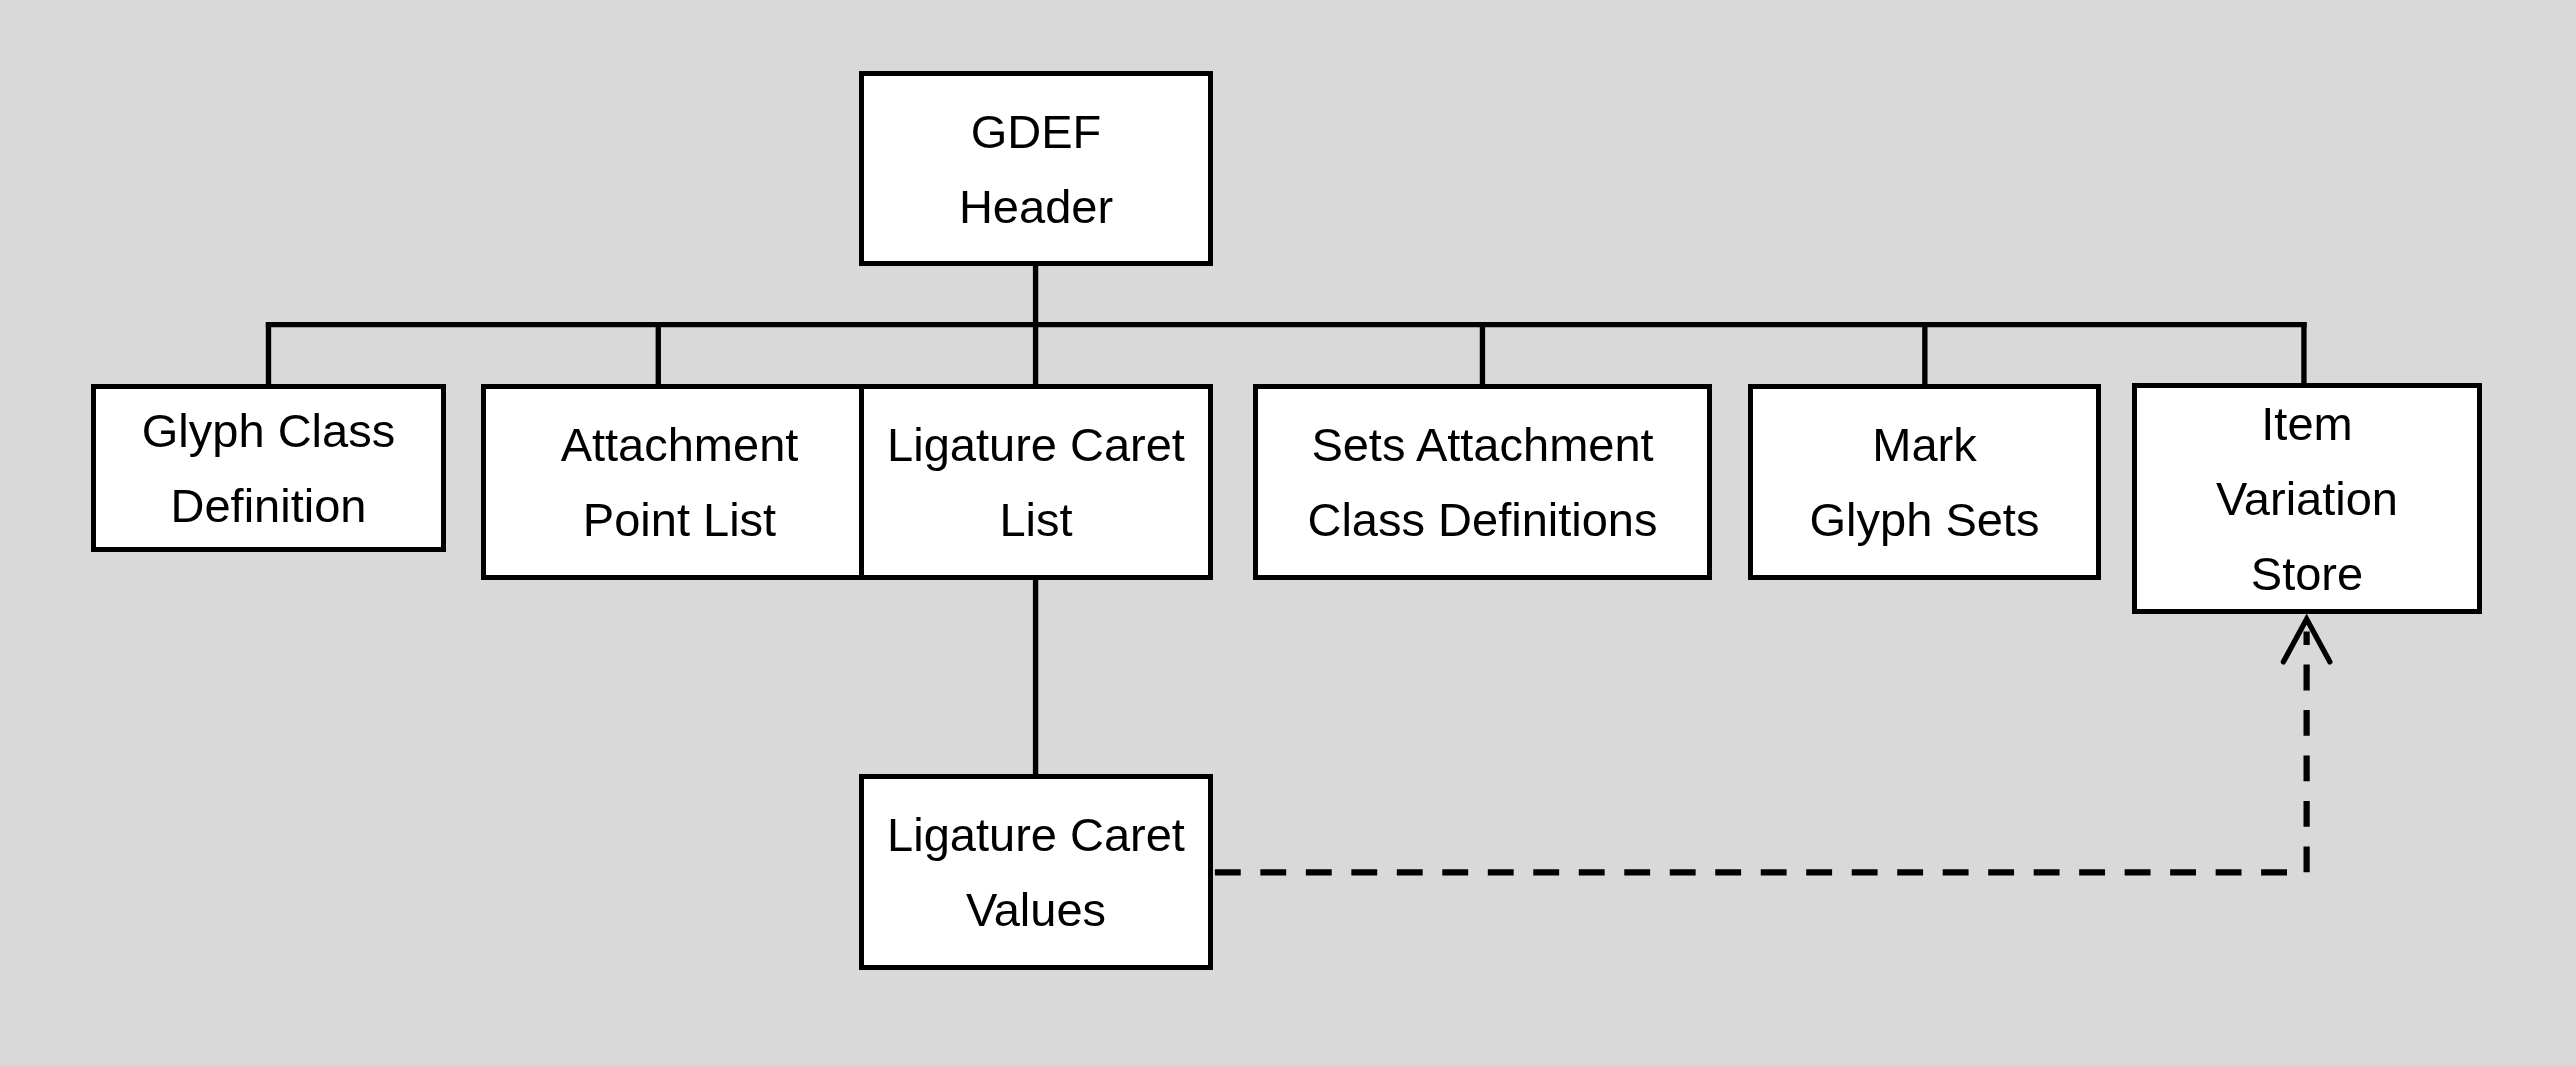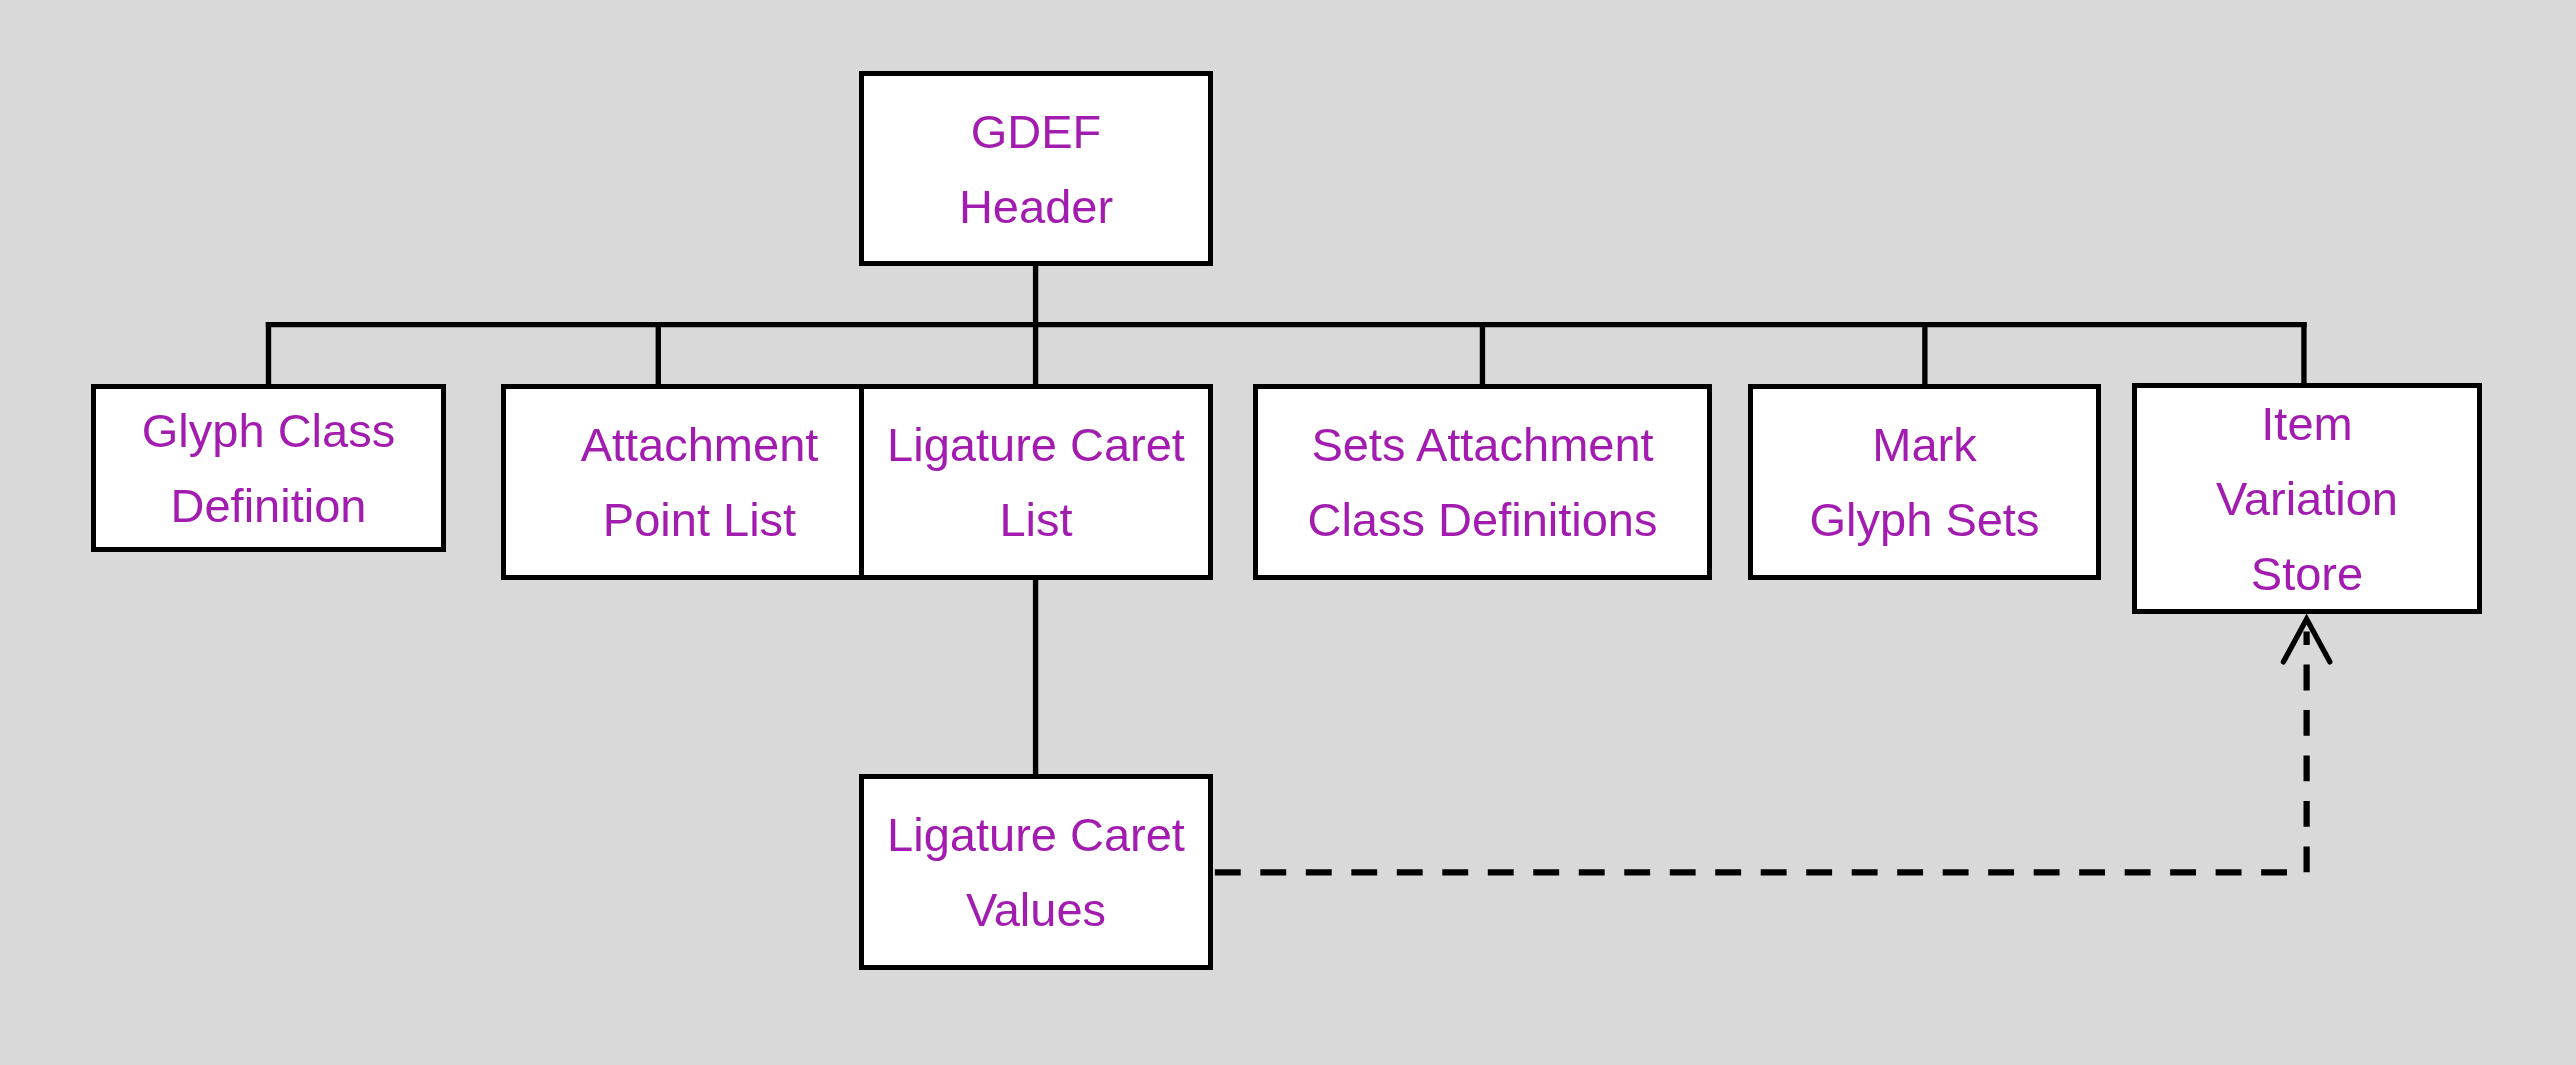--- a/index.html
+++ b/index.html
@@ -20,35 +20,35 @@
     width: 2576px;
     height: 1065px;
     display: block;
   }
 
   .node {
     position: absolute;
     box-sizing: border-box;
     background: #ffffff;
     border: 5.4px solid #000000;
-    color: #a21caf;
+    color: #000000;
     display: flex;
     align-items: center;
     justify-content: center;
     text-align: center;
     white-space: pre-line;
     font-size: 47px;
     line-height: 75px;
     font-weight: 400;
   }
 
   
   .n-gdef       { left:  859px; top:  71px;  width: 354px; height: 195px; }
   .n-glyphclass { left:  91px; top: 384px;  width: 355px; height: 168px; }
-  .n-attach     { left:  481px; top: 384px;  width: 397px; height: 196px; margin-left: 20px; }
+  .n-attach     { left:  481px; top: 384px;  width: 397px; height: 196px; }
   .n-liglist    { left:  859px; top: 384px;  width: 354px; height: 196px; }
   .n-markattach { left: 1253px; top: 384px;  width: 459px; height: 196px; }
   .n-markglyph  { left: 1748px; top: 384px;  width: 353px; height: 196px; text-align: center; }
   .n-itemvar    { left: 2132px; top: 383px;  width: 350px; height: 231px; }
   .n-ligvalues  { left:  859px; top: 774px;  width: 354px; height: 196px; }
 </style>
 </head>
 <body>
 
 <div class="canvas">

